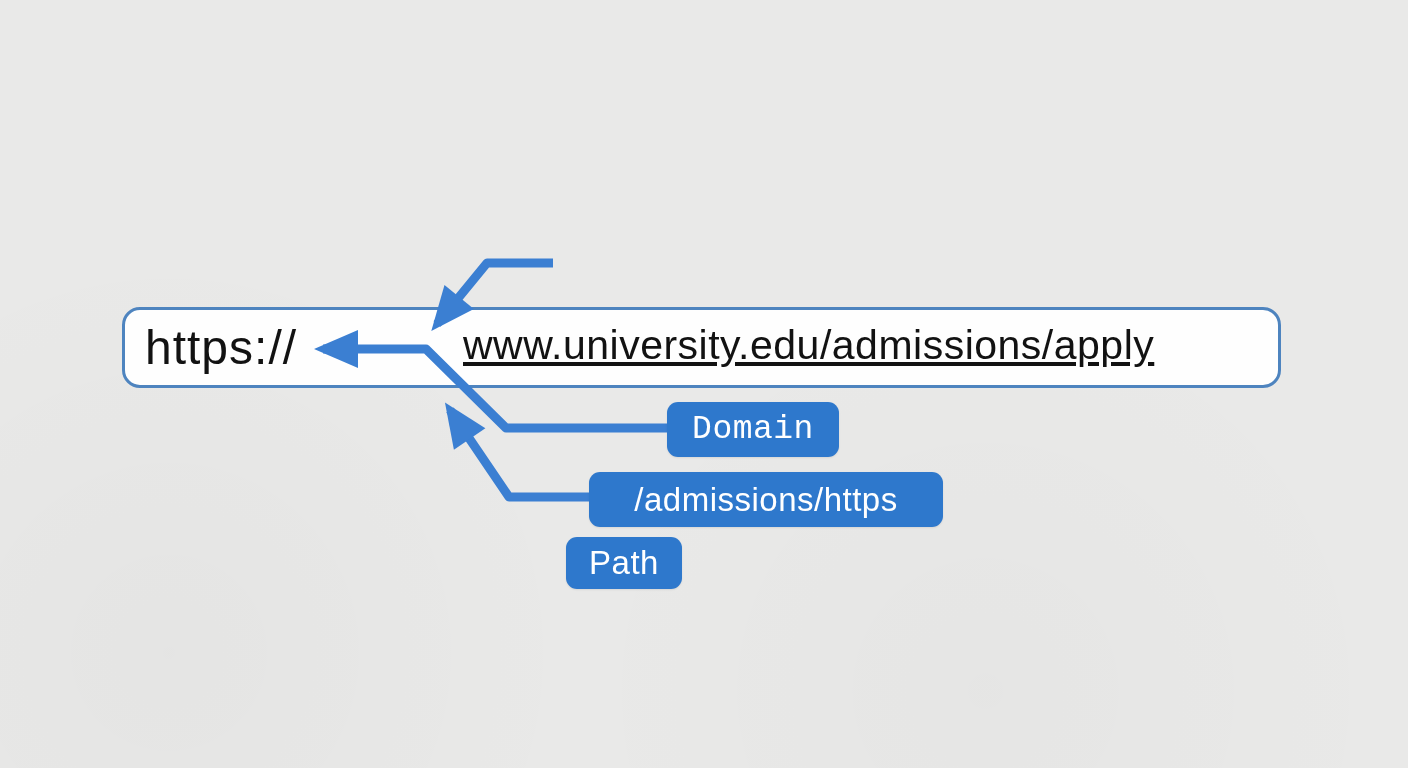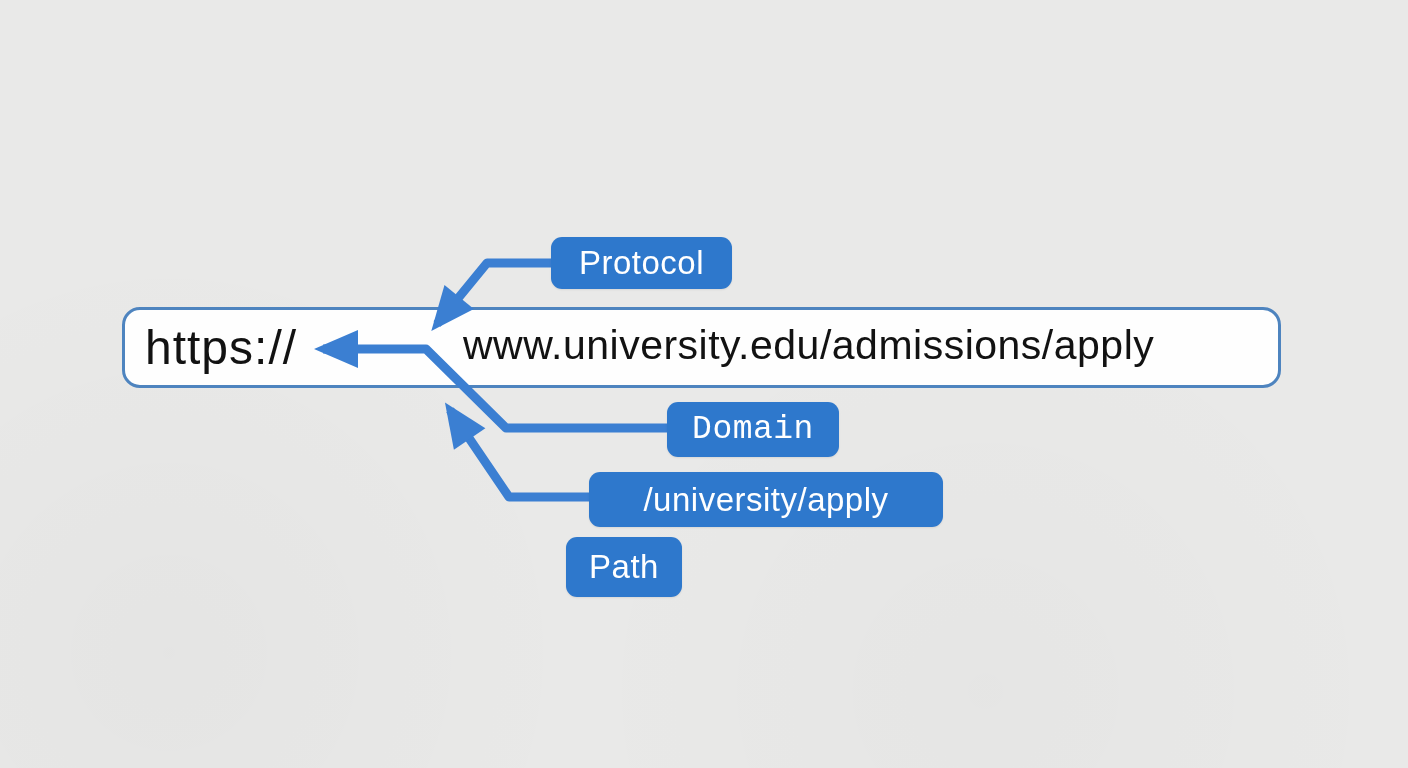--- a/index.html
+++ b/index.html
@@ -47,20 +47,21 @@
   }
   .address-text {
     position: absolute;
     left: 463px; top: 307px;
     height: 76px;
     display: flex; align-items: center;
     font-size: 41px;
     letter-spacing: 0.5px;
     color: var(--url-text);
     z-index: 1;
+    text-decoration: underline;
   }
   .arrows-layer {
     position: absolute;
     left: 0; top: 0;
     width: 1408px; height: 768px;
     z-index: 2;
     pointer-events: none;
   }
   .arrow-line {
     fill: none;
@@ -79,21 +80,21 @@
     color: var(--badge-text);
     font-size: 33px;
     letter-spacing: 0.5px;
     border-radius: 11px;
     z-index: 3;
     box-shadow: 0 1px 2px rgba(0,0,0,0.08);
   }
   .badge-protocol   { left: 551px; top: 237px; width: 181px; height: 52px; }
   .badge-domain     { left: 667px; top: 402px; width: 172px; height: 55px; font-family: Liberation Mono, monospace; }
   .badge-path-value { left: 589px; top: 472px; width: 354px; height: 55px; }
-  .badge-path       { left: 566px; top: 537px; width: 116px; height: 60px; }
+  .badge-path       { left: 566px; top: 537px; width: 116px; height: 52px; }
 </style>
 </head>
 <body>
 
 <div class="stage">
 
   <div class="url-bar"></div>
   <div class="protocol-text">https://</div>
   <div class="address-text">www.university.edu/admissions/apply</div>
 
@@ -101,18 +102,17 @@
     <defs>
       <marker id="ah" markerUnits="userSpaceOnUse" markerWidth="46" markerHeight="40" viewBox="0 0 46 40" refX="36" refY="20" orient="auto">
         <path class="arrowhead" d="M 1 1 L 45 20 L 1 39 Z"></path>
       </marker>
     </defs>
     <path class="arrow-line" marker-end="url(#ah)" d="M 553 263 L 487 263 L 437 324"></path>
     <path class="arrow-line" marker-end="url(#ah)" d="M 670 428 L 506 428 L 426 349 L 323 349"></path>
     <path class="arrow-line" marker-end="url(#ah)" d="M 592 497 L 509 497 L 450 410"></path>
   </svg>
 
-  <div class="badge badge-protocol">Protocol</div>
   <div class="badge badge-domain">Domain</div>
-  <div class="badge badge-path-value">/university/apply</div>
+  <div class="badge badge-path-value">/admissions/https</div>
   <div class="badge badge-path">Path</div>
 
 </div>
 
 </body></html>

